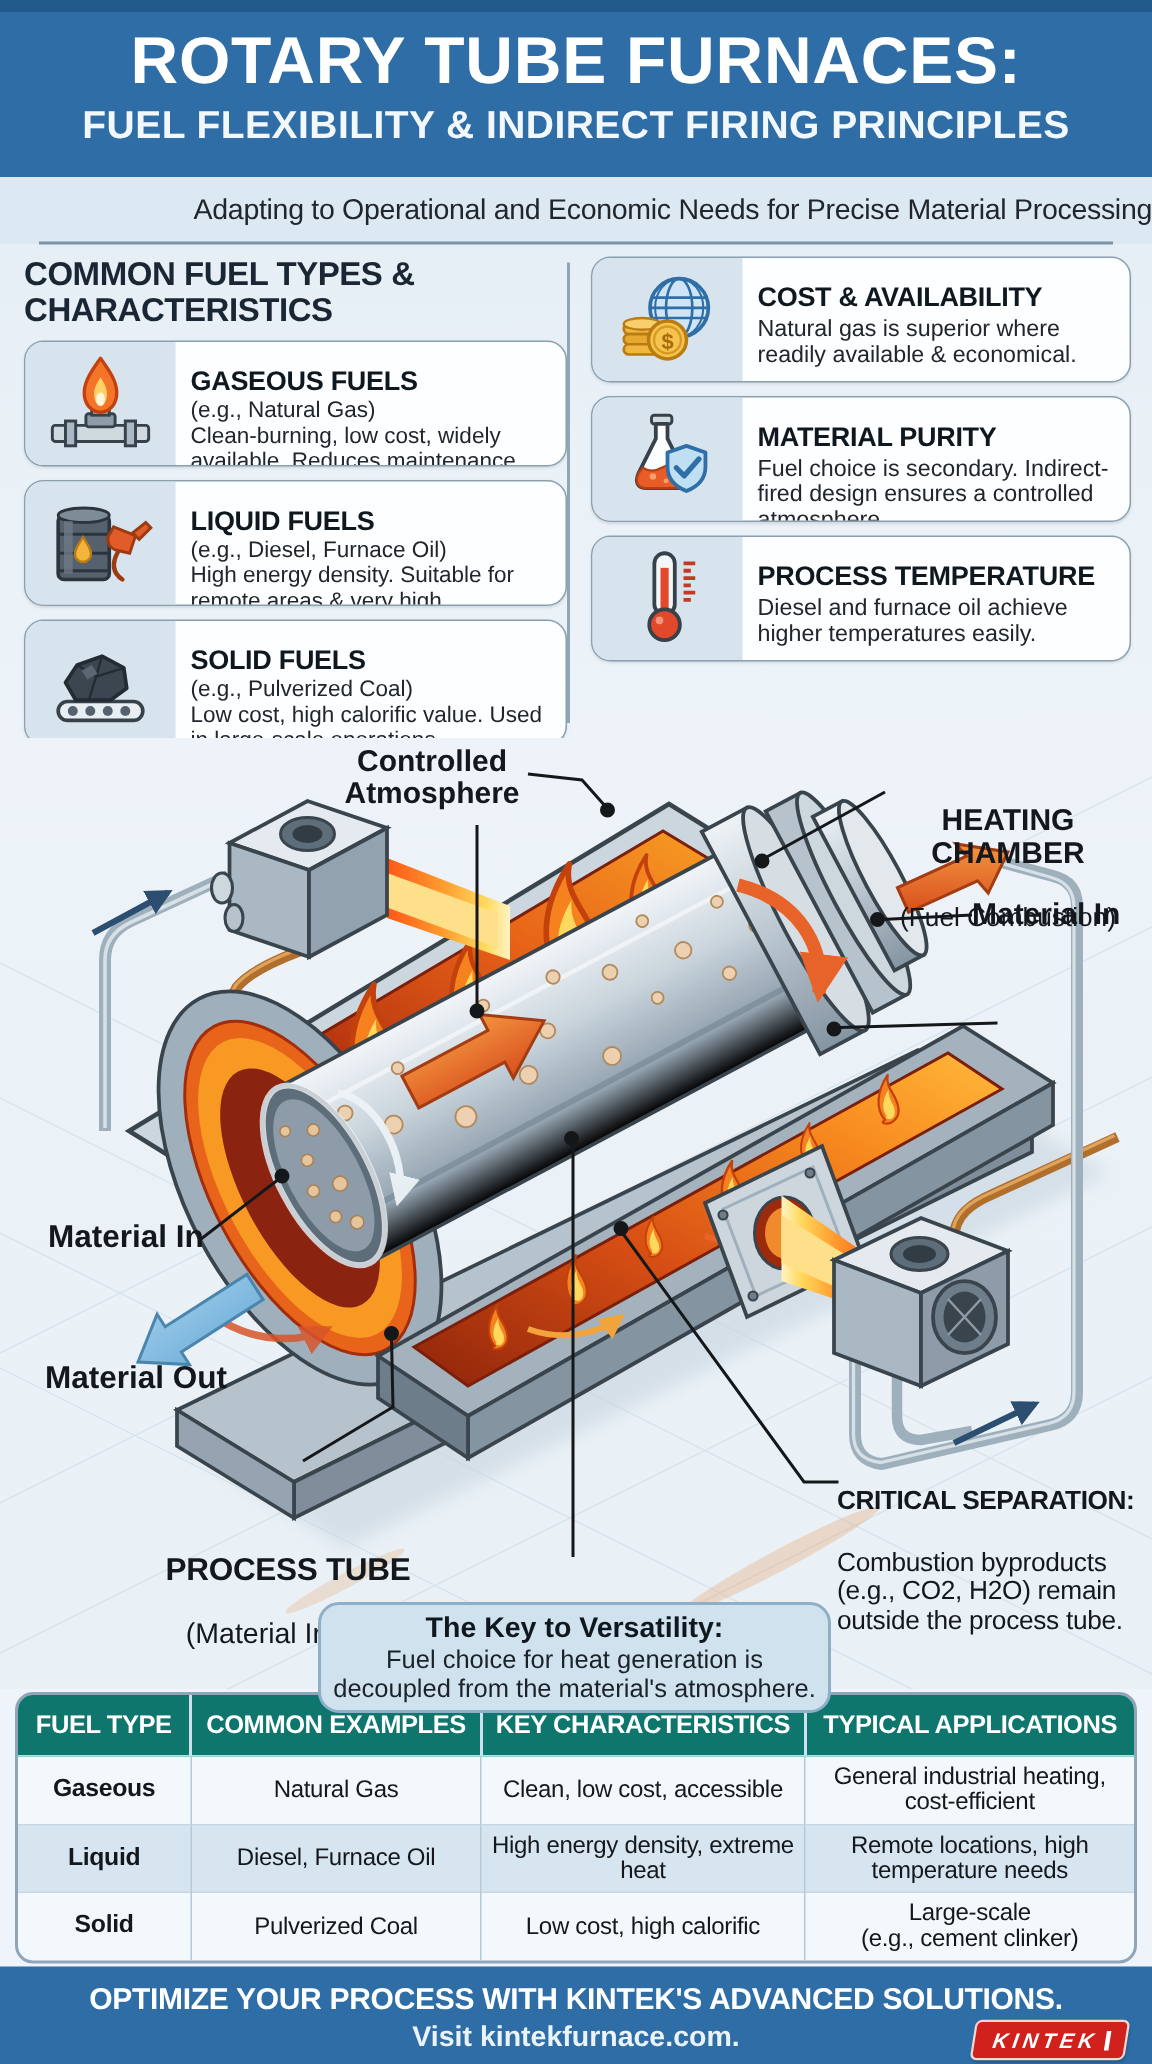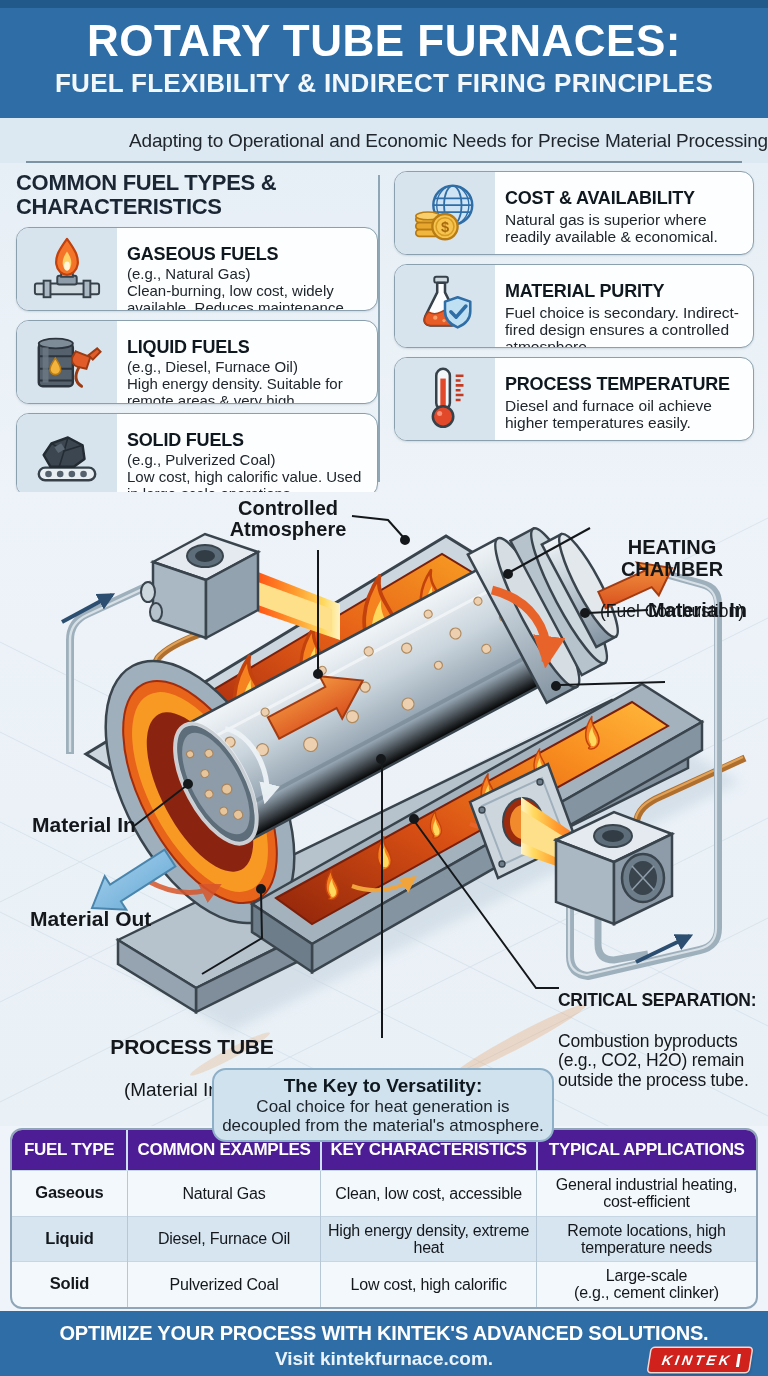--- a/index.html
+++ b/index.html
@@ -50,21 +50,21 @@
   .dg-critical .t { font-size:17.5px; letter-spacing:-.3px; }
   .dg-critical .b { font-weight:normal; font-size:17.5px; line-height:1.12; letter-spacing:-.2px; }
   .key-box { position:absolute; left:212px; top:576px; width:342px; min-height:64px; background:#cfe2ee; border:2px solid #8db0c8; border-radius:14px; text-align:center; padding:5px 8px; z-index:3; }
   .key-box .t { font-size:19px; font-weight:bold; color:#10181f; }
   .key-box .b { font-size:17px; color:#1b2229; line-height:1.12; }
 
   
   .table-sec { height:177px; padding:2px 10px 0; }
   .table-wrap { border:2px solid #8fa6b8; border-radius:12px; overflow:hidden; background:#f3f8fc; }
   table { width:100%; border-collapse:collapse; table-layout:fixed; }
-  th { background:#4c1d95; color:#fff; font-size:17px; font-weight:bold; letter-spacing:-.3px; padding:10px 2px; border-left:2px solid #cfe0ee; }
+  th { background:#0f766e; color:#fff; font-size:17px; font-weight:bold; letter-spacing:-.3px; padding:10px 2px; border-left:2px solid #cfe0ee; }
   th:first-child { border-left:none; }
   td { font-size:16px; color:#14181c; text-align:center; padding:5px 4px; border-left:1.5px solid #b6c8d6; border-top:1.5px solid #c6d6e2; line-height:1.08; letter-spacing:-.2px; }
   td:first-child { border-left:none; font-weight:bold; font-size:16.5px; }
   tr.alt { background:#d7e5f1; }
   td.pre { white-space:pre-line; }
 
   
   .footer { height:73px; margin-top:8px; background:#2e6da6; text-align:center; position:relative; padding-top:11px; }
   .footer .l1 { color:#fff; font-weight:bold; font-size:20px; letter-spacing:-.2px; }
   .footer .l2 { color:#eaf3fa; font-weight:bold; font-size:19px; margin-top:3px; }
@@ -484,21 +484,21 @@
     <div class="sub">(Material Inside)</div>
   </div>
   <div class="dg dg-critical">
     <div class="t">CRITICAL SEPARATION:</div>
     <div class="b pre">Combustion byproducts
 (e.g., CO2, H2O) remain
 outside the process tube.</div>
   </div>
   <div class="key-box">
     <div class="t">The Key to Versatility:</div>
-    <div class="b">Coal choice for heat generation is decoupled from the material's atmosphere.</div>
+    <div class="b">Fuel choice for heat generation is decoupled from the material's atmosphere.</div>
   </div>
 </div>
 
 <div class="table-sec">
   <div class="table-wrap">
     <table>
       <colgroup>
           <col style="width:15.5%">
           <col style="width:26%">
           <col style="width:29%">

